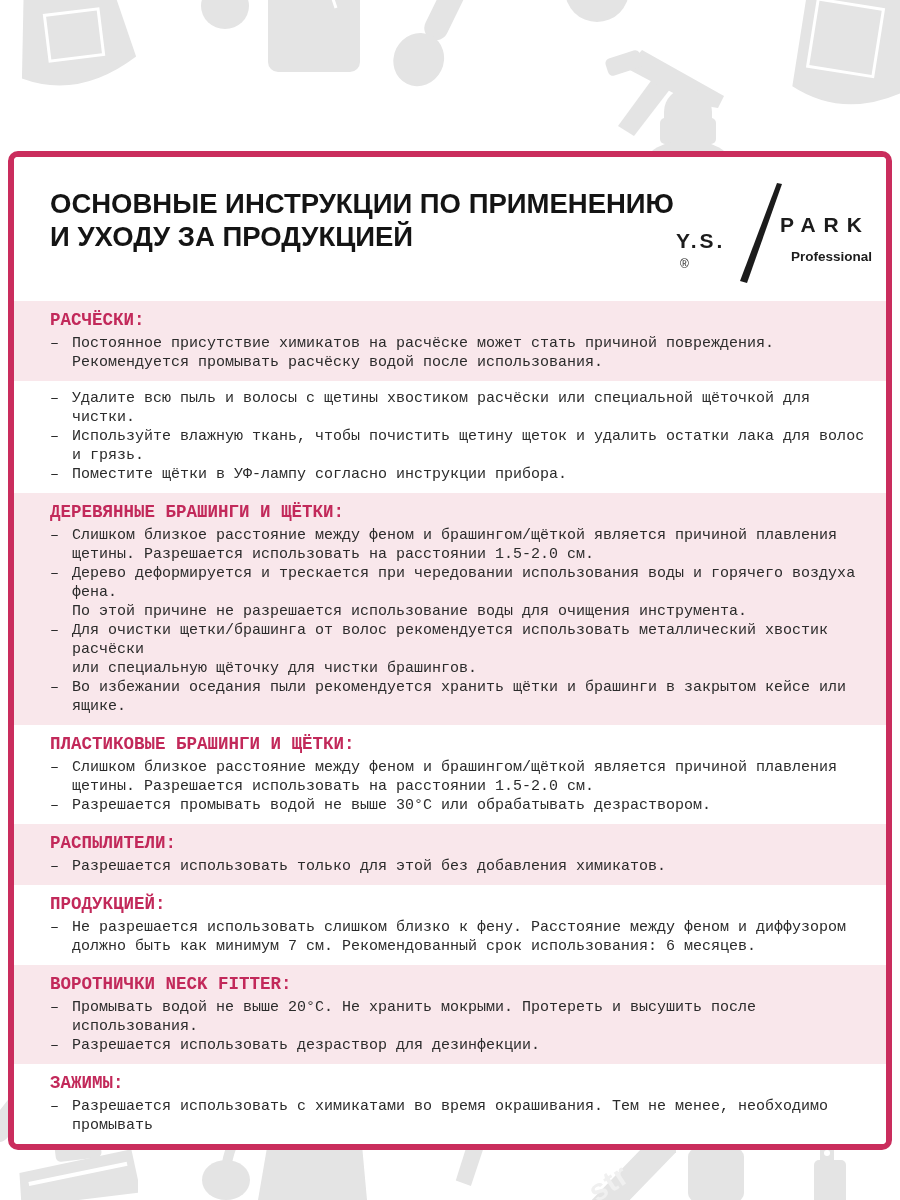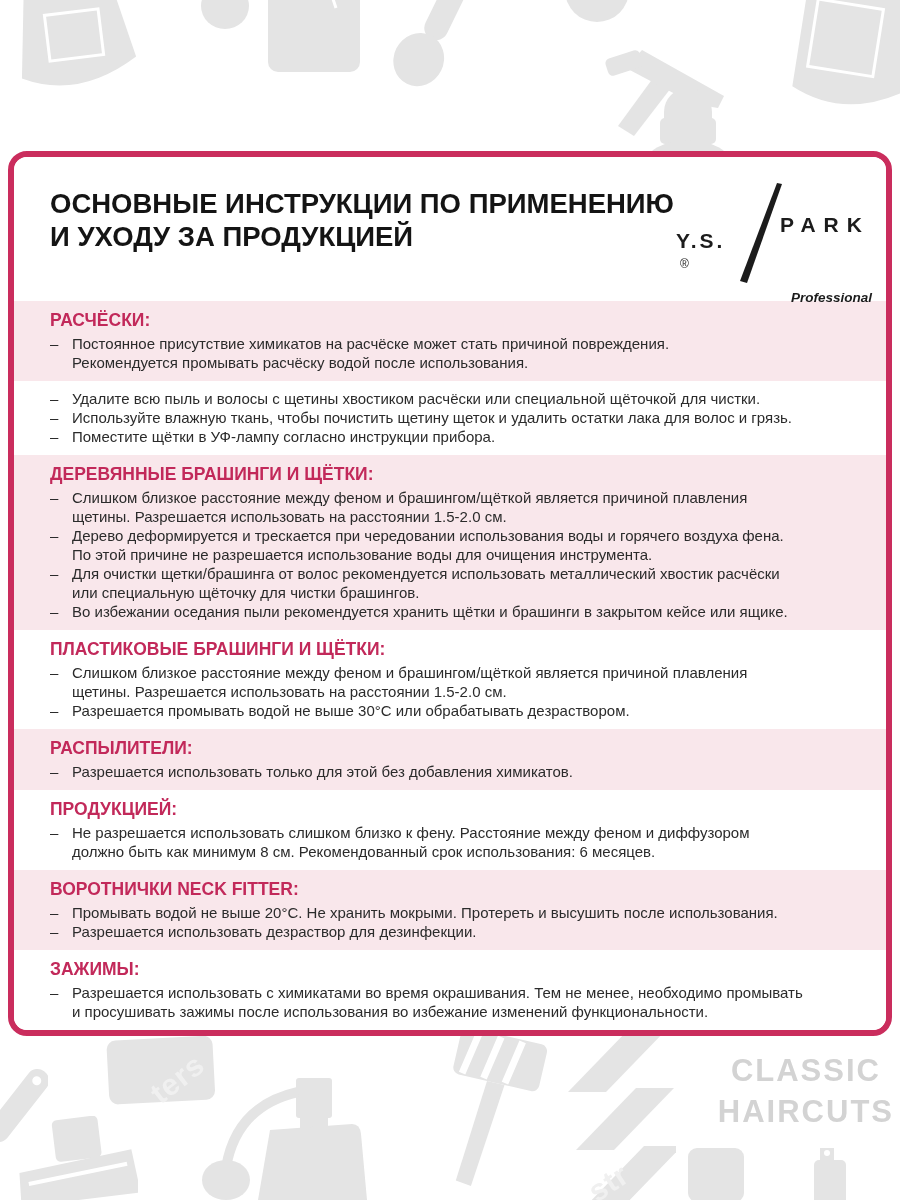--- a/index.html
+++ b/index.html
@@ -13,35 +13,35 @@
 
   
   .wm-layer{position:absolute;inset:0;color:var(--wm);z-index:1;}
   .wm-layer svg{position:absolute;}
   .wm-brand{position:absolute;right:6px;top:1050px;z-index:2;text-align:center;
             color:var(--wmtext);font-weight:bold;font-size:31px;line-height:41px;letter-spacing:2px;}
   .frag{position:absolute;z-index:2;color:var(--frag);font-weight:bold;font-size:30px;letter-spacing:1px;}
 
   
   .card{position:absolute;left:8px;top:151px;width:884px;z-index:3;background:#fff;
-        border:6px solid var(--border);border-radius:19px;overflow:hidden;}
+        border:6px solid var(--border);border-radius:10px;overflow:hidden;}
   .card-head{display:flex;justify-content:space-between;align-items:flex-start;
              padding:30px 26px 22px 36px;background:#fff;}
   .title-line{font-weight:bold;font-size:27.5px;line-height:33px;color:var(--ink);white-space:nowrap;}
 
   
   .logo{position:relative;flex:none;width:200px;height:92px;color:var(--logoink);margin-top:0;}
   .logo-ys{position:absolute;left:2px;top:32px;font-weight:bold;font-size:21px;letter-spacing:3px;margin-top:10px;}
   .logo-park{position:absolute;left:106px;top:26px;font-weight:bold;font-size:21px;letter-spacing:8px;white-space:nowrap;}
   .logo-slash{position:absolute;left:62px;top:-4px;}
-  .logo-prof{position:absolute;right:2px;top:62px;font-weight:bold;font-style:italic;font-size:13.5px;margin-top:41px;}
+  .logo-prof{position:absolute;right:2px;top:62px;font-weight:bold;font-size:13.5px;}
   .logo-reg{position:absolute;left:6px;top:70px;font-size:12px;}
 
   
-  .sec{padding:8px 10px 9px 36px;background:#fff;}
+  .sec{padding:8px 10px 9px 36px;background:#fff;font-family:Liberation Mono, monospace;}
   .sec.tint{background:var(--tint);}
   .sec h2{margin:0 0 3px 0;font-size:17.5px;line-height:22px;font-weight:bold;color:var(--accent);}
   .bullet{display:flex;gap:9px;margin:0;}
   .dash{flex:none;width:13px;font-size:15px;line-height:19px;color:var(--text);}
   .lines{flex:1;min-width:0;}
   .line{display:block;font-size:15px;line-height:19px;color:var(--text);}
 </style>
 </head>
 <body>
 
@@ -254,21 +254,21 @@
         </span>
     </div>
   </section>
 
   <section class="sec">
     <h2>ПРОДУКЦИЕЙ:</h2>
     <div class="bullet">
       <span class="dash">–</span>
       <span class="lines">
         <span class="line">Не разрешается использовать слишком близко к фену. Расстояние между феном и диффузором</span>
-        <span class="line">должно быть как минимум 8 см. Рекомендованный срок использования: 6 месяцев.</span>
+        <span class="line">должно быть как минимум 7 см. Рекомендованный срок использования: 6 месяцев.</span>
       </span>
     </div>
   </section>
 
   <section class="sec tint">
     <h2>ВОРОТНИЧКИ NECK FITTER:</h2>
     <div class="bullet">
       <span class="dash">–</span>
       <span class="lines">
         <span class="line">Промывать водой не выше 20°C. Не хранить мокрыми. Протереть и высушить после использования.</span>
@@ -281,18 +281,17 @@
         </span>
     </div>
   </section>
 
   <section class="sec">
     <h2>ЗАЖИМЫ:</h2>
     <div class="bullet">
       <span class="dash">–</span>
       <span class="lines">
         <span class="line">Разрешается использовать с химикатами во время окрашивания. Тем не менее, необходимо промывать</span>
-        <span class="line">и просушивать зажимы после использования во избежание изменений функциональности.</span>
       </span>
     </div>
   </section>
 
 </div>
 
 </body></html>

